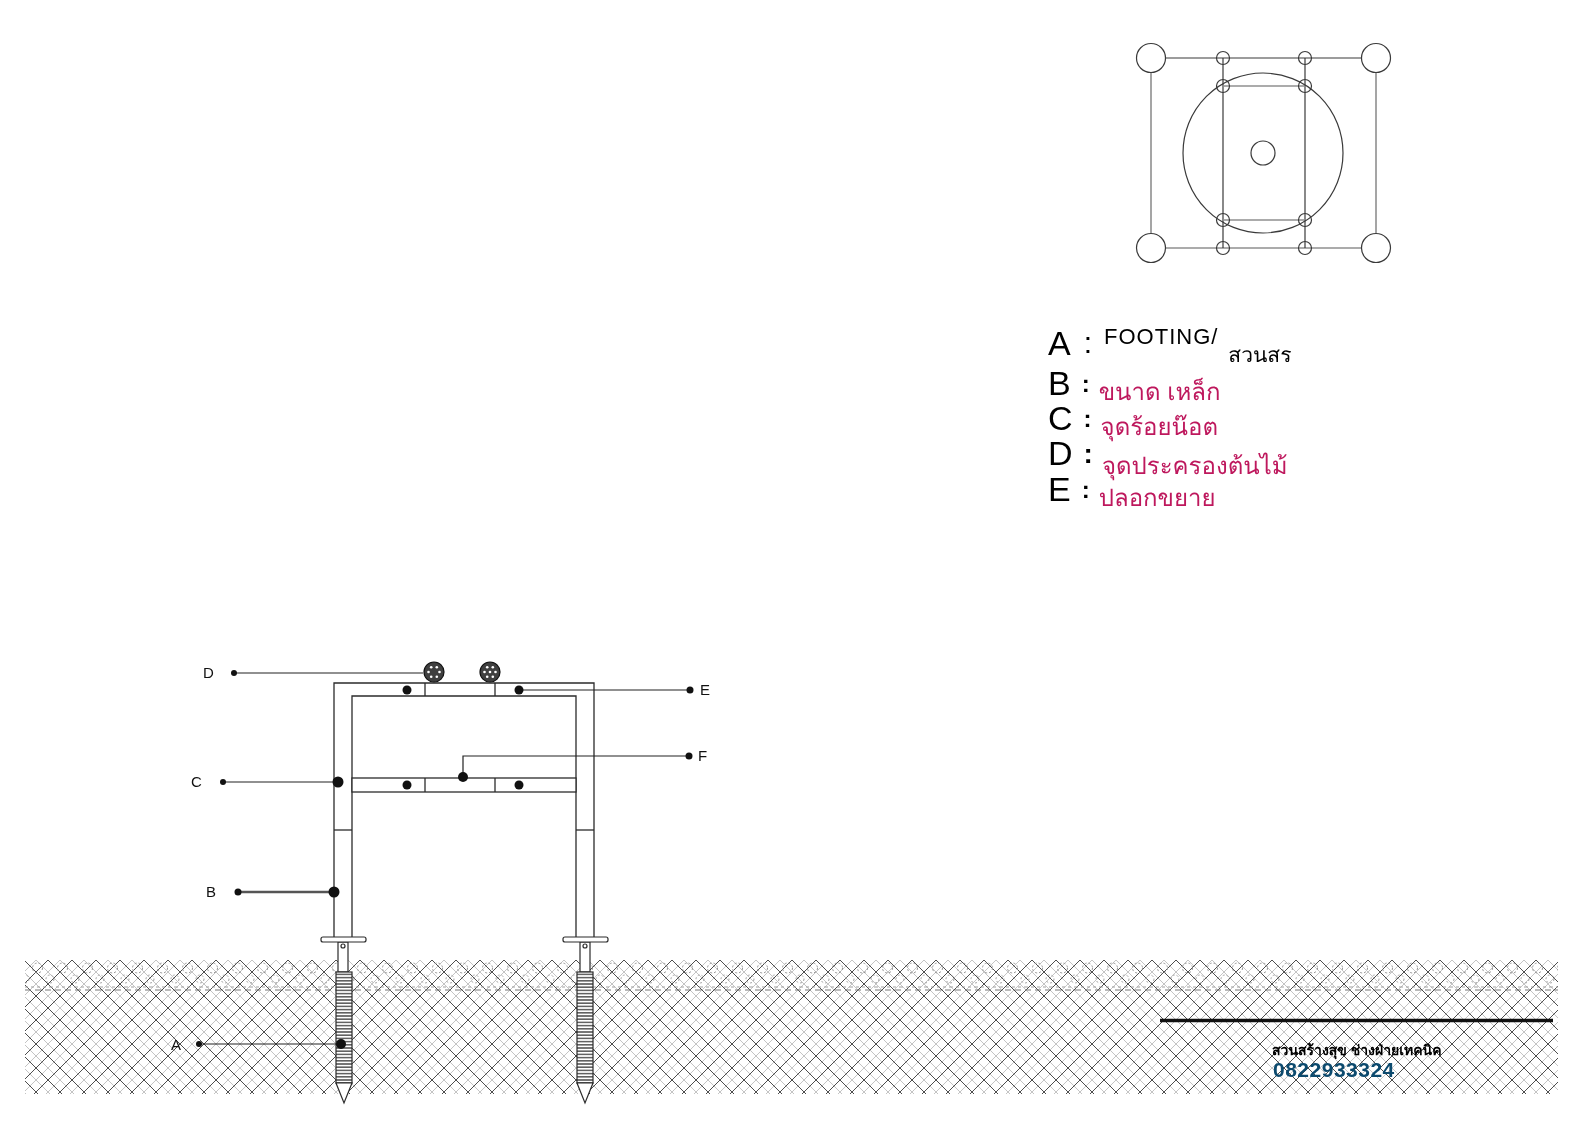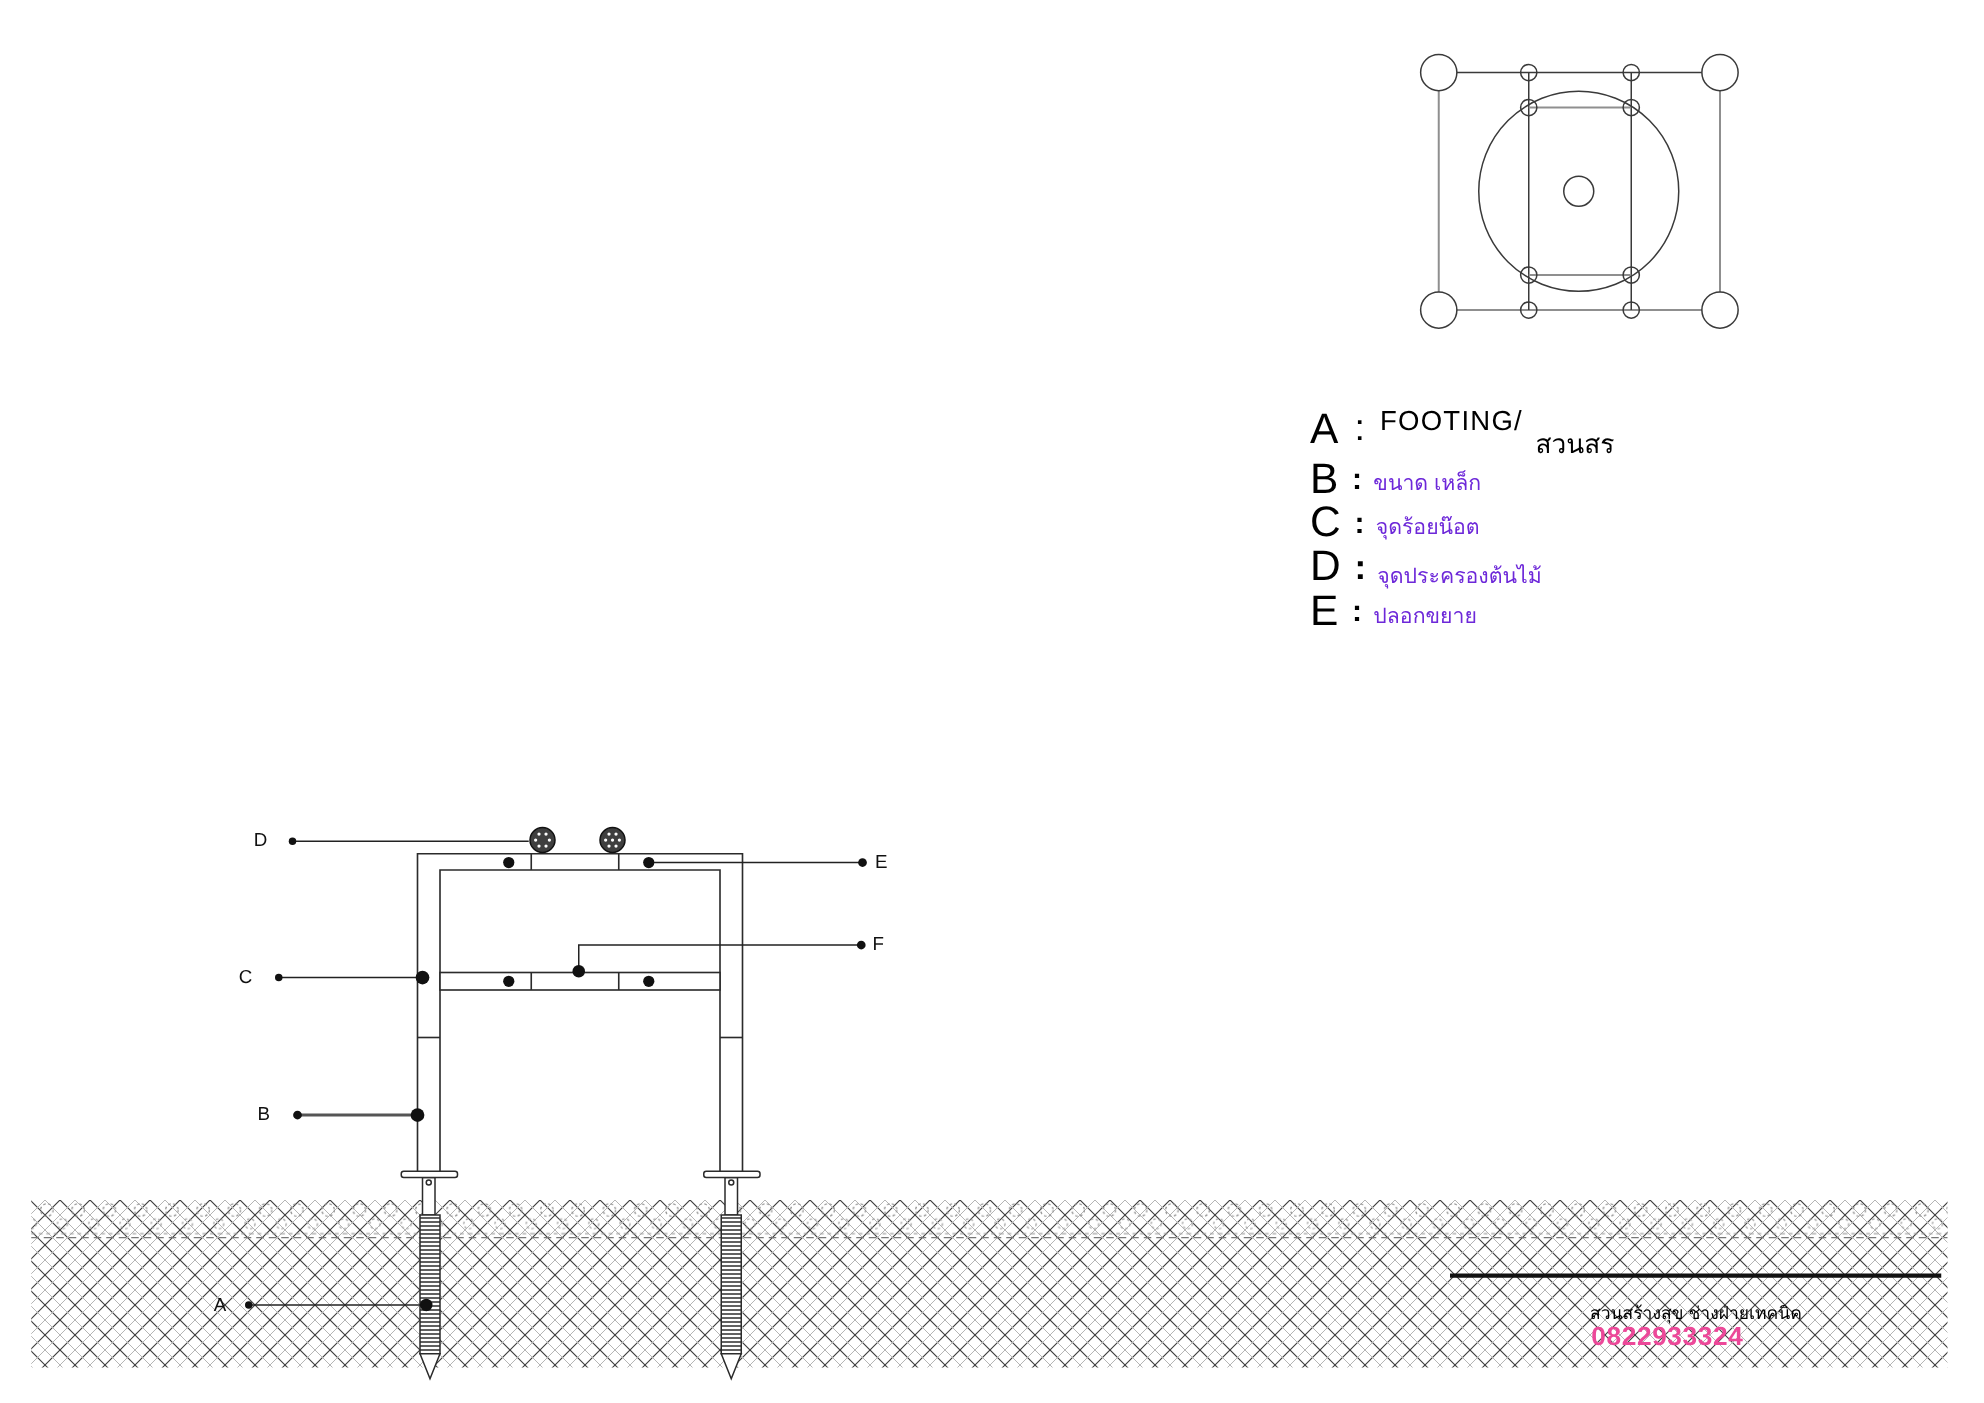--- a/index.html
+++ b/index.html
@@ -13,25 +13,25 @@
   }
   #linework{position:absolute;left:0;top:0;}
   .t{position:absolute;white-space:nowrap;line-height:1;}
   .callout{font-size:15px;color:#111;}
   
   .leg-row{position:absolute;left:1048px;display:flex;align-items:flex-start;}
   .leg-letter{font-size:34px;font-weight:400;color:#000;letter-spacing:1px;}
   .leg-colon{font-size:24px;font-weight:600;color:#000;margin:6px 9px 0 10px;}
   .leg-colon-big{font-size:30px;font-weight:400;margin:2px 12px 0 12px;}
   .leg-en{font-size:22px;font-weight:400;color:#000;letter-spacing:1px;}
-  .leg-th{font-size:17px;font-weight:500;color:#6d28d9;position:relative;top:8px;}
+  .leg-th{font-size:24px;font-weight:500;color:#be185d;position:relative;top:8px;}
   .leg-th-sub{font-size:21px;font-weight:500;color:#000;position:relative;top:14px;margin-left:10px;}
   
-  .footer-org{font-size:14px;font-weight:400;color:#000;}
-  .footer-phone{font-size:21px;font-weight:700;color:#ec4899;letter-spacing:0.5px;}
+  .footer-org{font-size:14px;font-weight:700;color:#000;}
+  .footer-phone{font-size:21px;font-weight:700;color:#0c4a6e;letter-spacing:0.5px;}
 </style>
 </head>
 <body>
 
 <div id="stage">
 
   <svg id="linework" width="1587" height="1122" viewBox="0 0 1587 1122" xmlns="http://www.w3.org/2000/svg">
     <defs>
 
       <pattern id="hatch" patternUnits="userSpaceOnUse" width="24" height="24">

